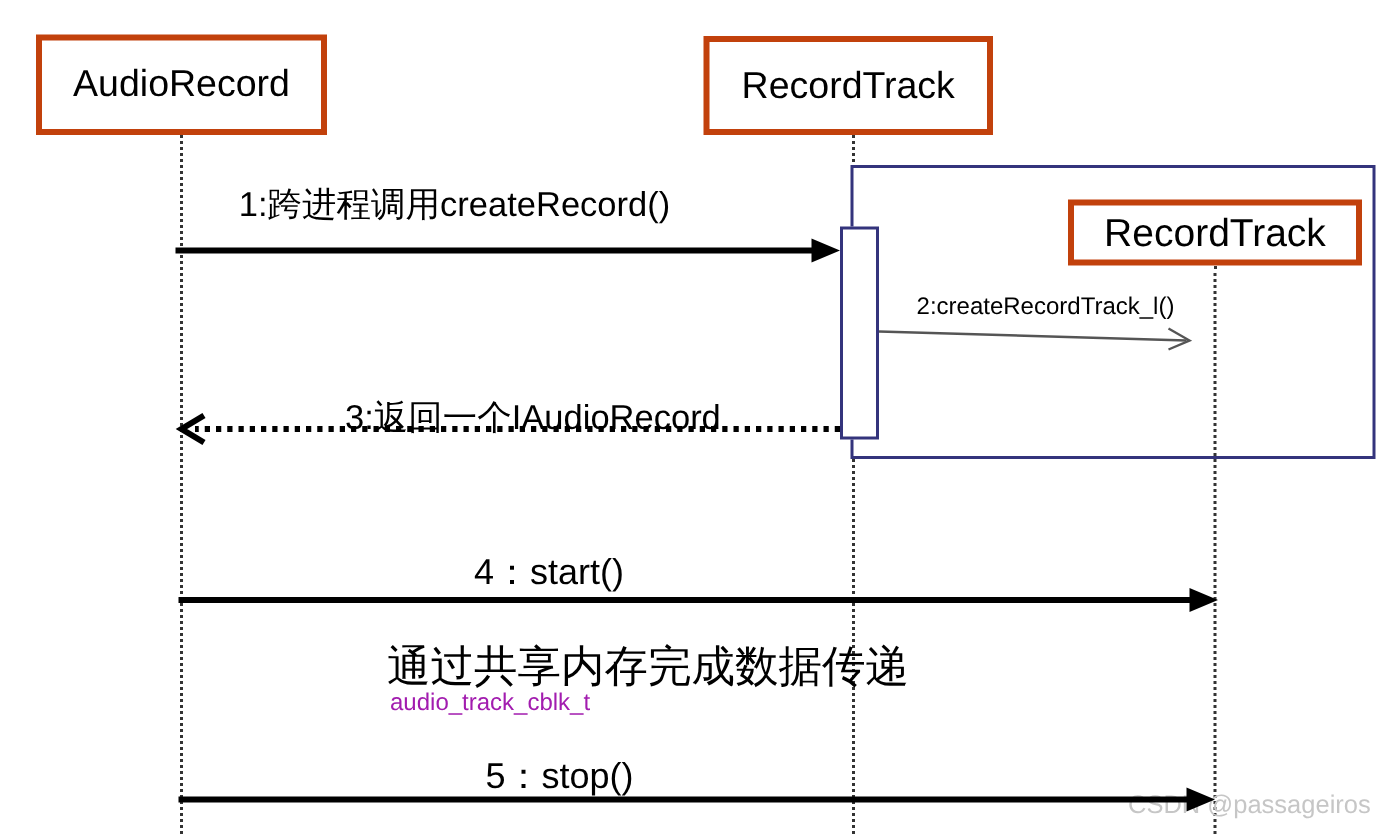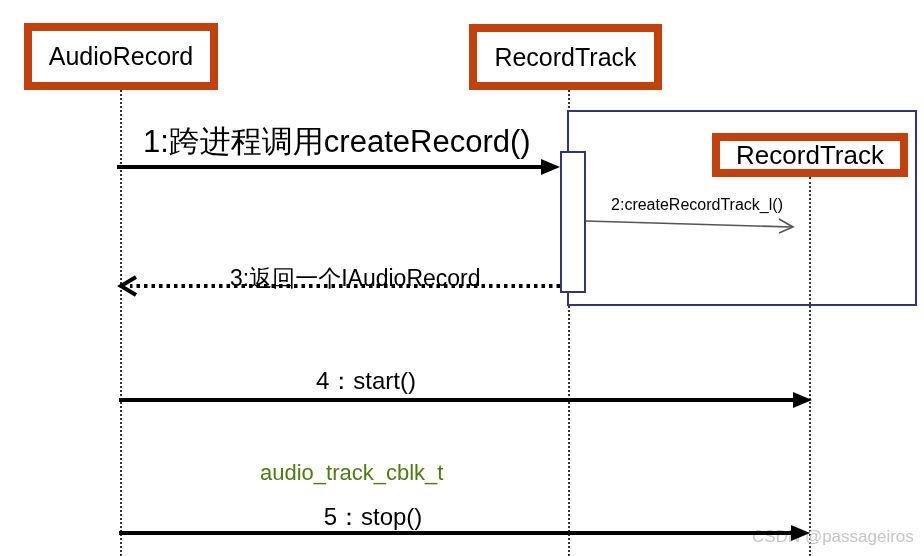--- a/index.html
+++ b/index.html
@@ -7,21 +7,21 @@
     position:relative;
     width:924px;height:556px;
     background:#ffffff;
     font-family:"Liberation Sans", sans-serif;
     overflow:hidden;
   }
   
   .box{
     position:absolute;
     background:#ffffff;
-    border:8px solid #c2410c;
+    border:4px solid #c2410c;
     display:flex;align-items:center;justify-content:center;
     color:#000;
     z-index:4;
     box-sizing:border-box;
   }
   .actor-font{font-size:25px;}
   #box-audiorecord{left:24px;top:23px;width:194px;height:67px;}
   #box-audioflinger{left:469px;top:24px;width:193px;height:66px;}
   #box-recordtrack{left:712px;top:133px;width:196px;height:44px;font-size:26px;}
   
@@ -49,34 +49,34 @@
     left:560px;top:151px;width:26px;height:142px;
     background:#ffffff;
     border:2px solid #34347c;
     z-index:4;
     box-sizing:border-box;
   }
   
   .msg{
     position:absolute;color:#000;z-index:6;white-space:nowrap;
   }
-  #msg1{left:143px;top:121px;width:320px;text-align:center;font-size:31px;}
+  #msg1{left:143px;top:121px;width:320px;text-align:center;font-size:23px;}
   #msg2{left:597px;top:196px;width:200px;text-align:center;font-size:16px;}
   #msg3{left:230px;top:233px;width:230px;text-align:center;font-size:23px;margin-top:30px;}
   #msg4{left:266px;top:365px;width:200px;text-align:center;font-size:24px;}
   #msg5{left:273px;top:501px;width:200px;text-align:center;font-size:24px;}
   
   .note-line1{
     position:absolute;left:258px;top:425px;
     font-family:"Liberation Serif", serif;
     font-size:29px;color:#000;z-index:6;white-space:nowrap;
   }
   .note-line2{
     position:absolute;left:260px;top:460px;
-    font-size:22px;color:#4d7c0f;z-index:6;white-space:nowrap;
+    font-size:16px;color:#a21caf;z-index:6;white-space:nowrap;
   }
   
   .watermark{
     position:absolute;left:752px;top:527px;
     font-size:17px;color:#c6c6c6;z-index:3;white-space:nowrap;
   }
   
   .arrows{
     position:absolute;left:0;top:0;width:924px;height:556px;
     z-index:5;pointer-events:none;
@@ -107,20 +107,21 @@
   </div>
 
   <div class="activation"></div>
 
   <div class="msg" id="msg1">1:跨进程调用createRecord()</div>
   <div class="msg" id="msg2">2:createRecordTrack_l()</div>
   <div class="msg" id="msg3">3:返回一个IAudioRecord</div>
   <div class="msg" id="msg4">4：start()</div>
   <div class="msg" id="msg5">5：stop()</div>
 
+  <div class="note-line1">通过共享内存完成数据传递</div>
   <div class="note-line2">audio_track_cblk_t</div>
 
   <svg class="arrows" width="924" height="556" viewBox="0 0 924 556">
 
     <g>
       <line x1="117" y1="167" x2="546" y2="167" stroke="#000000" stroke-width="4"></line>
       <polygon points="560,167 541,159 541,175" fill="#000000"></polygon>
     </g>
 
     <g>

